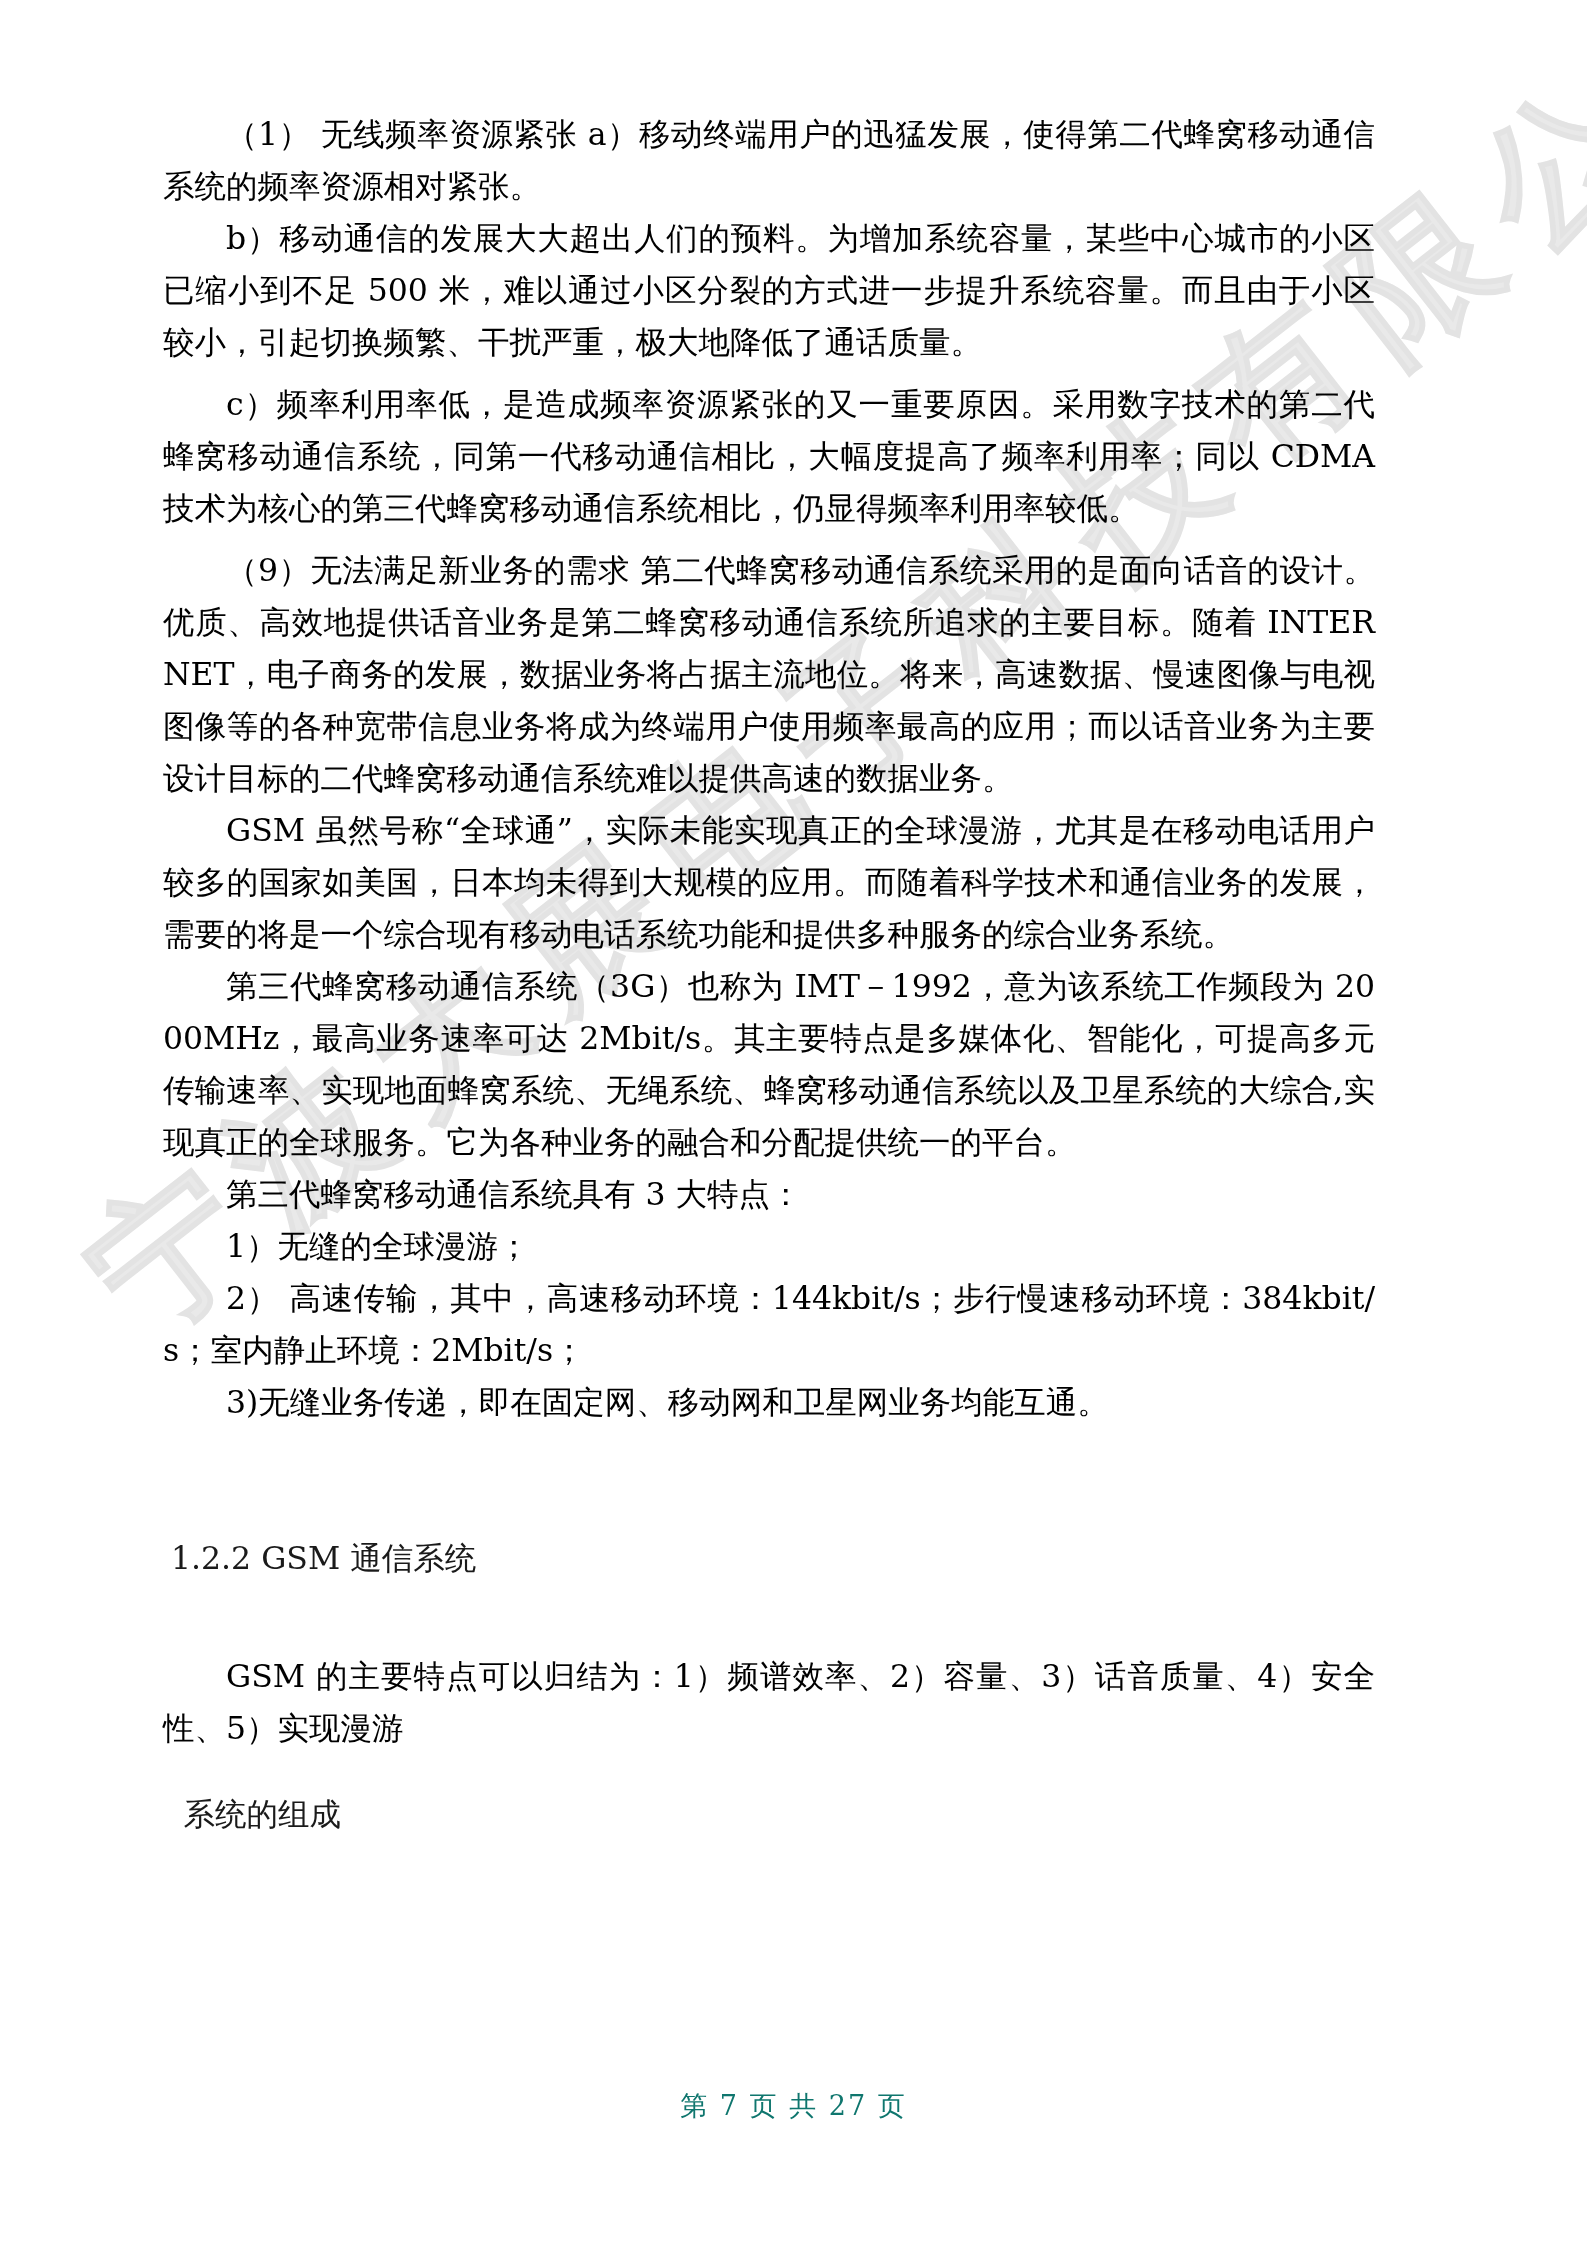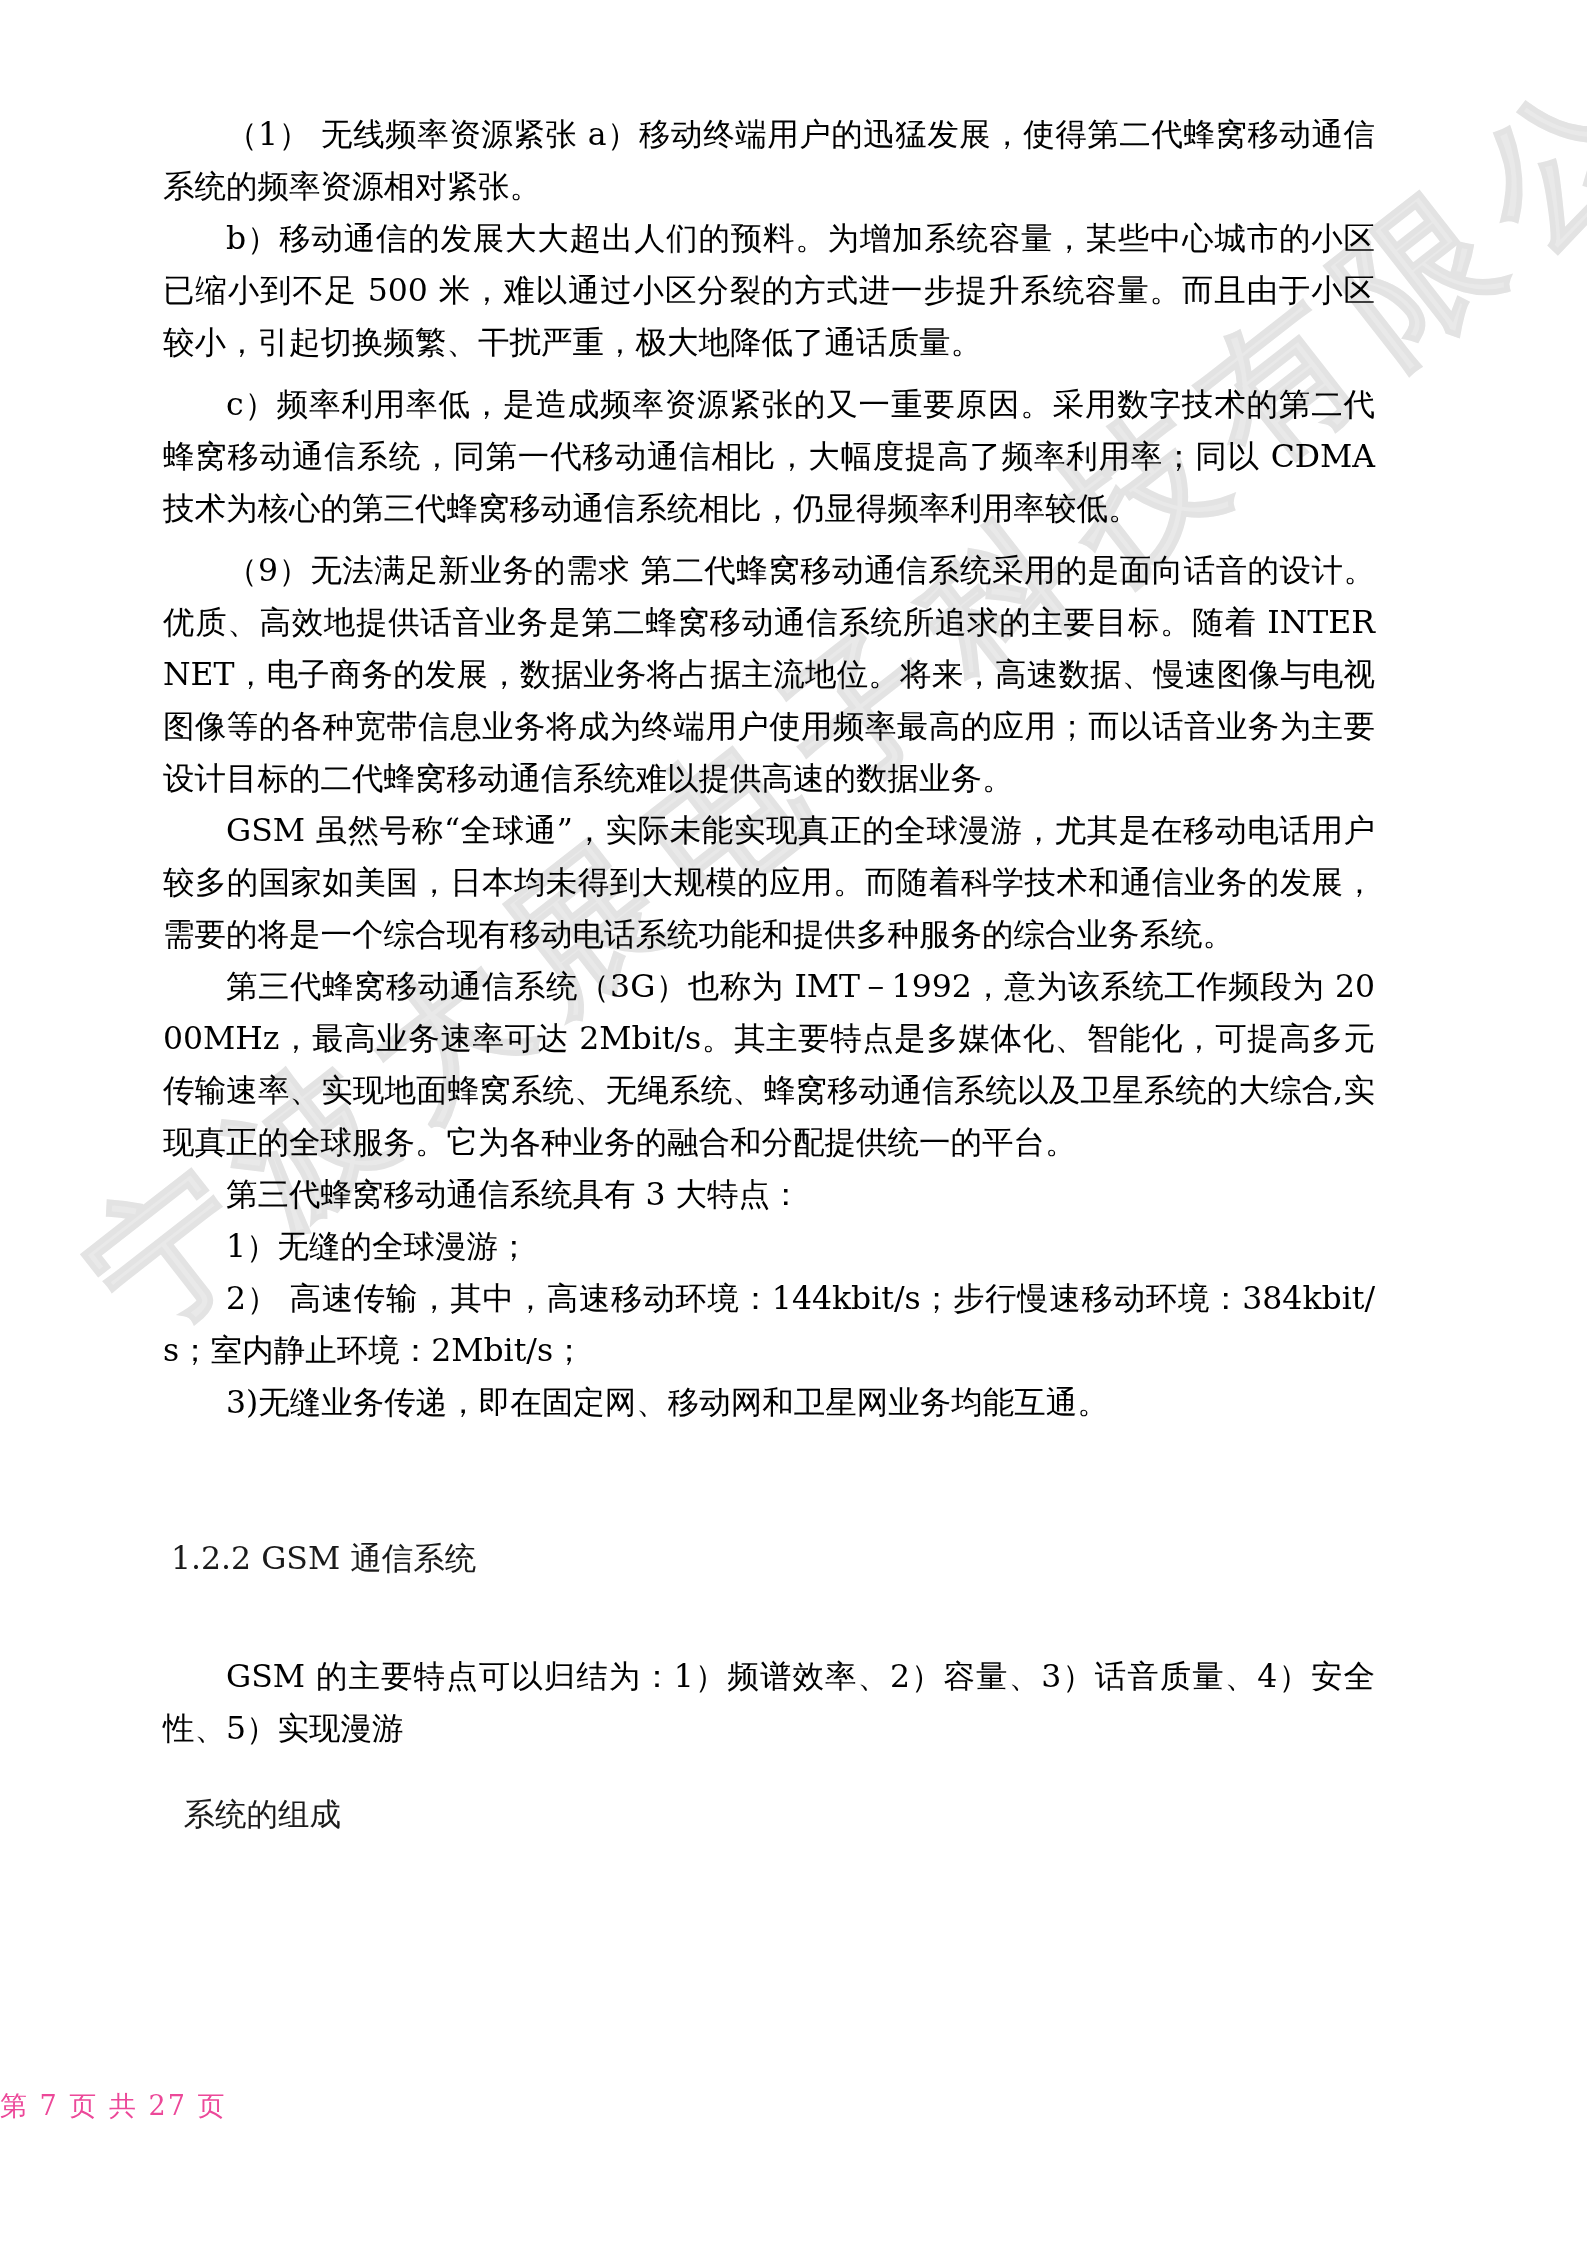--- a/index.html
+++ b/index.html
@@ -77,22 +77,23 @@
     text-indent: 0;
     font-family: "DejaVu Serif", "Liberation Serif", serif;
   }
 
   
   .footer {
     position: absolute;
     left: 0;
     right: 0;
     top: 2088px;
+    text-align: center;
     font-size: 27px;
-    color: #ec4899;
+    color: #0f766e;
     letter-spacing: 2px;
     z-index: 2;
     font-family: "DejaVu Serif", "Liberation Serif", serif;
   }
 </style>
 </head>
 <body>
 
 <div class="page">
 

